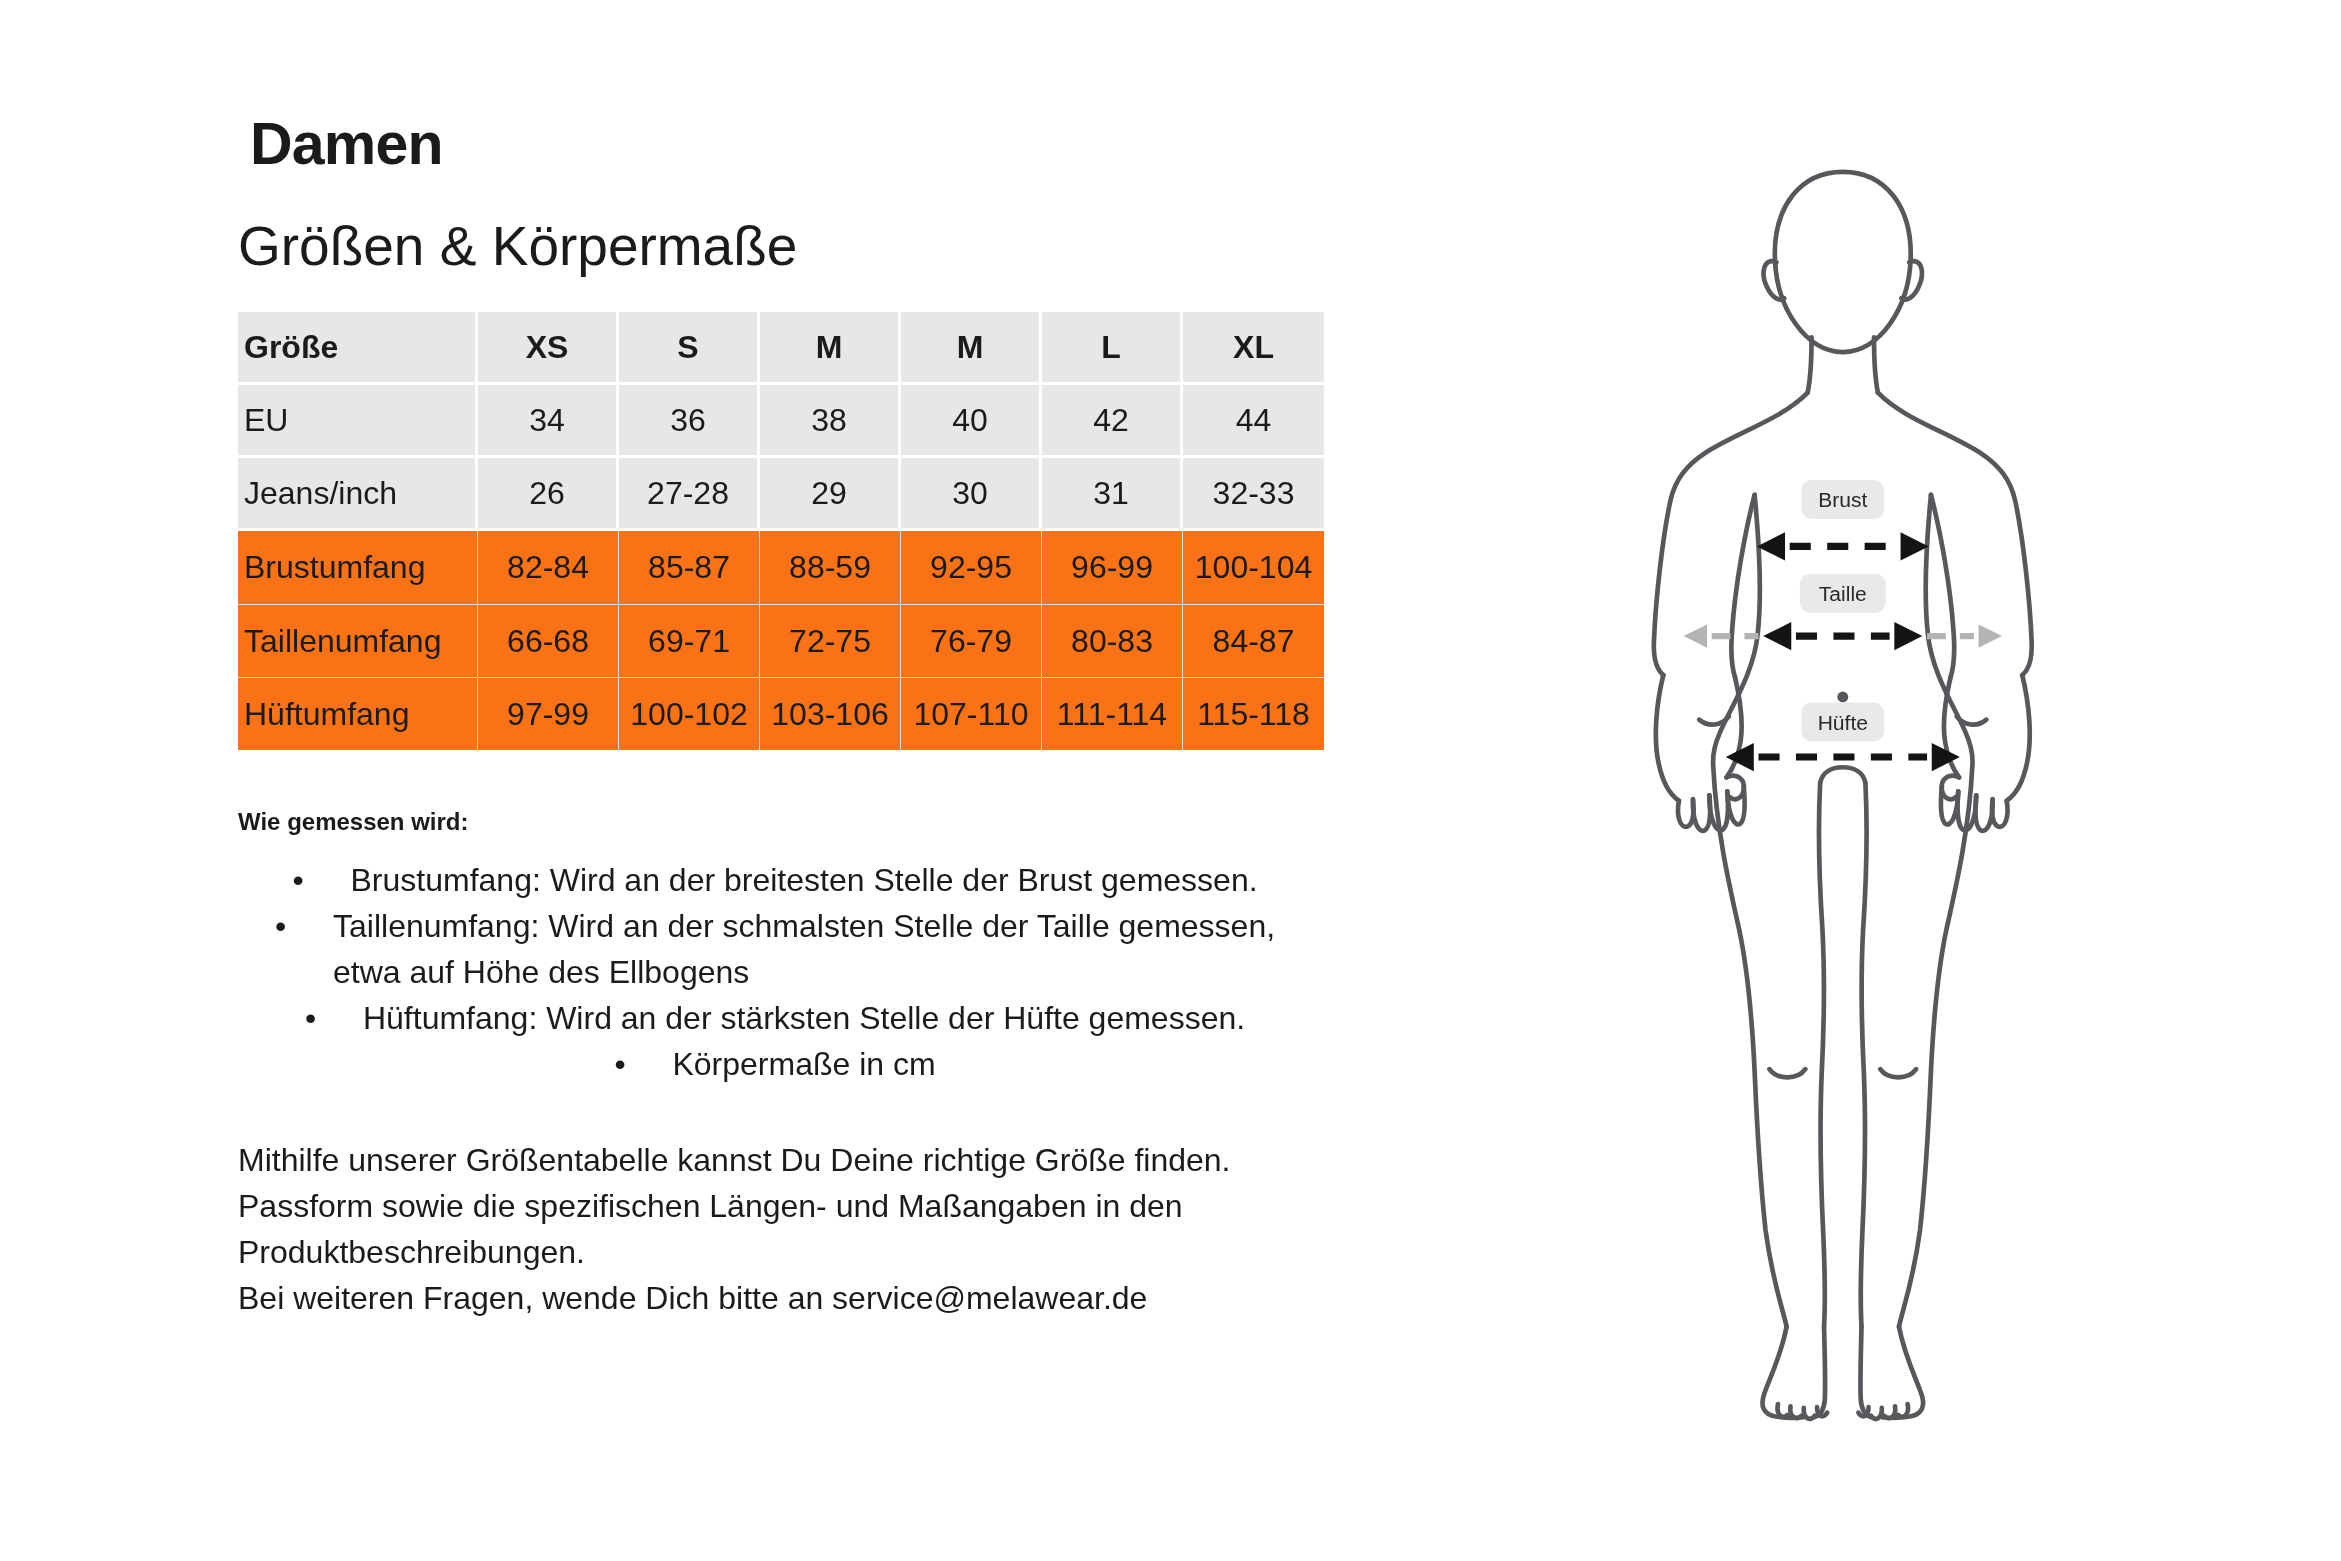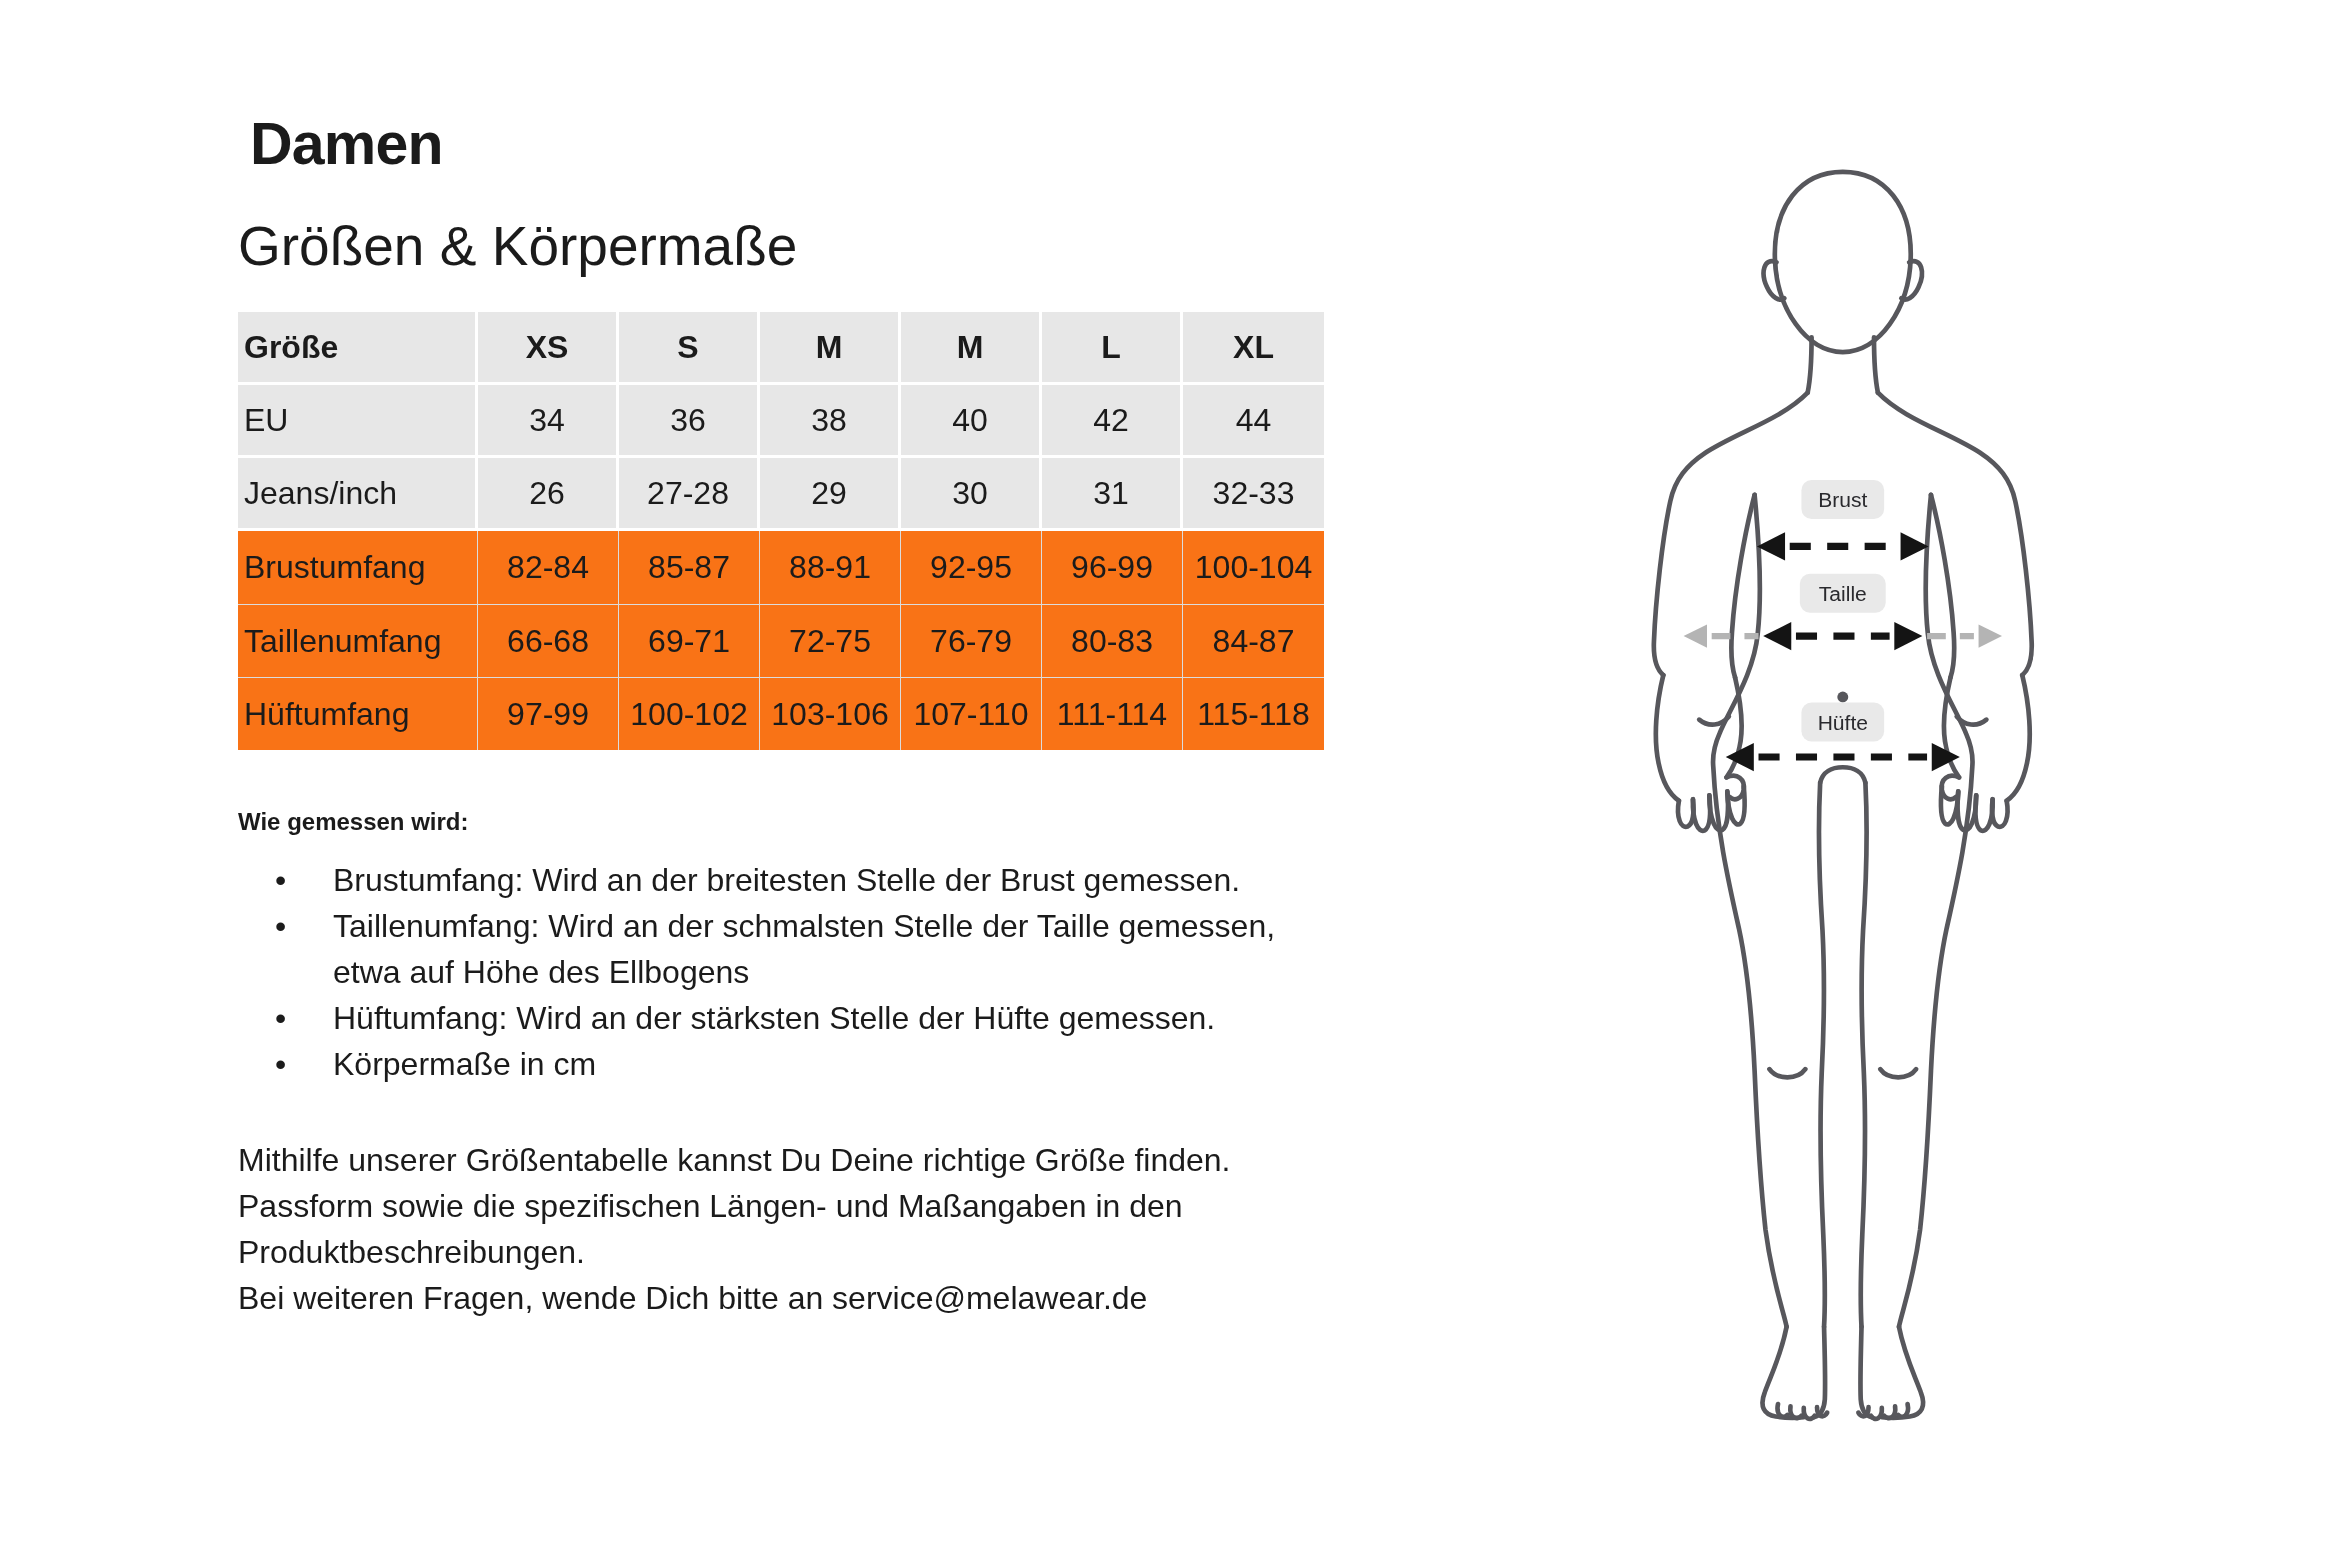--- a/index.html
+++ b/index.html
@@ -17,21 +17,21 @@
   .cell.label{justify-content:flex-start;padding-left:6px;}
   .cell.head{font-weight:700;}
   .band{background:#e7e7e7;border-right:3.9px solid #ffffff;border-bottom:3.9px solid #ffffff;}
   .band.lastcol{border-right:none;}
   .plain{border-right:1.6px solid #dcdcdc;}
   .plain.lastcol{border-right:none;}
   .topline{border-top:1.6px solid #dcdcdc;}
   
   .how-heading{left:238px;top:804px;font-size:24px;font-weight:700;line-height:36px;}
   .bullet-list{left:275px;top:857px;font-size:32px;line-height:46px;}
-  .bullet-item{display:flex;align-items:flex-start;}
+  .bullet-item{display:flex;align-items:flex-start;justify-content:center;}
   .bullet-dot{width:58px;flex:none;}
   .bullet-dot::before{content:"\2022";}
   .bullet-text{white-space:pre-line;}
   .note{left:238px;top:1137px;font-size:32px;line-height:46px;}
   .note-line{white-space:nowrap;}
   
   .figure-wrap{left:1624px;top:164px;width:500px;height:1272px;}
   svg text{font-family:"Liberation Sans",sans-serif;font-size:27px;fill:#2a2a2e;}
 </style>
 </head>
@@ -62,21 +62,21 @@
   <div class="cell band">26</div>
   <div class="cell band">27-28</div>
   <div class="cell band">29</div>
   <div class="cell band">30</div>
   <div class="cell band">31</div>
   <div class="cell band lastcol">32-33</div>
 
   <div class="cell plain label">Brustumfang</div>
   <div class="cell plain">82-84</div>
   <div class="cell plain">85-87</div>
-  <div class="cell plain">88-91</div>
+  <div class="cell plain">88-59</div>
   <div class="cell plain">92-95</div>
   <div class="cell plain">96-99</div>
   <div class="cell plain lastcol">100-104</div>
 
   <div class="cell plain topline label">Taillenumfang</div>
   <div class="cell plain topline">66-68</div>
   <div class="cell plain topline">69-71</div>
   <div class="cell plain topline">72-75</div>
   <div class="cell plain topline">76-79</div>
   <div class="cell plain topline">80-83</div>

